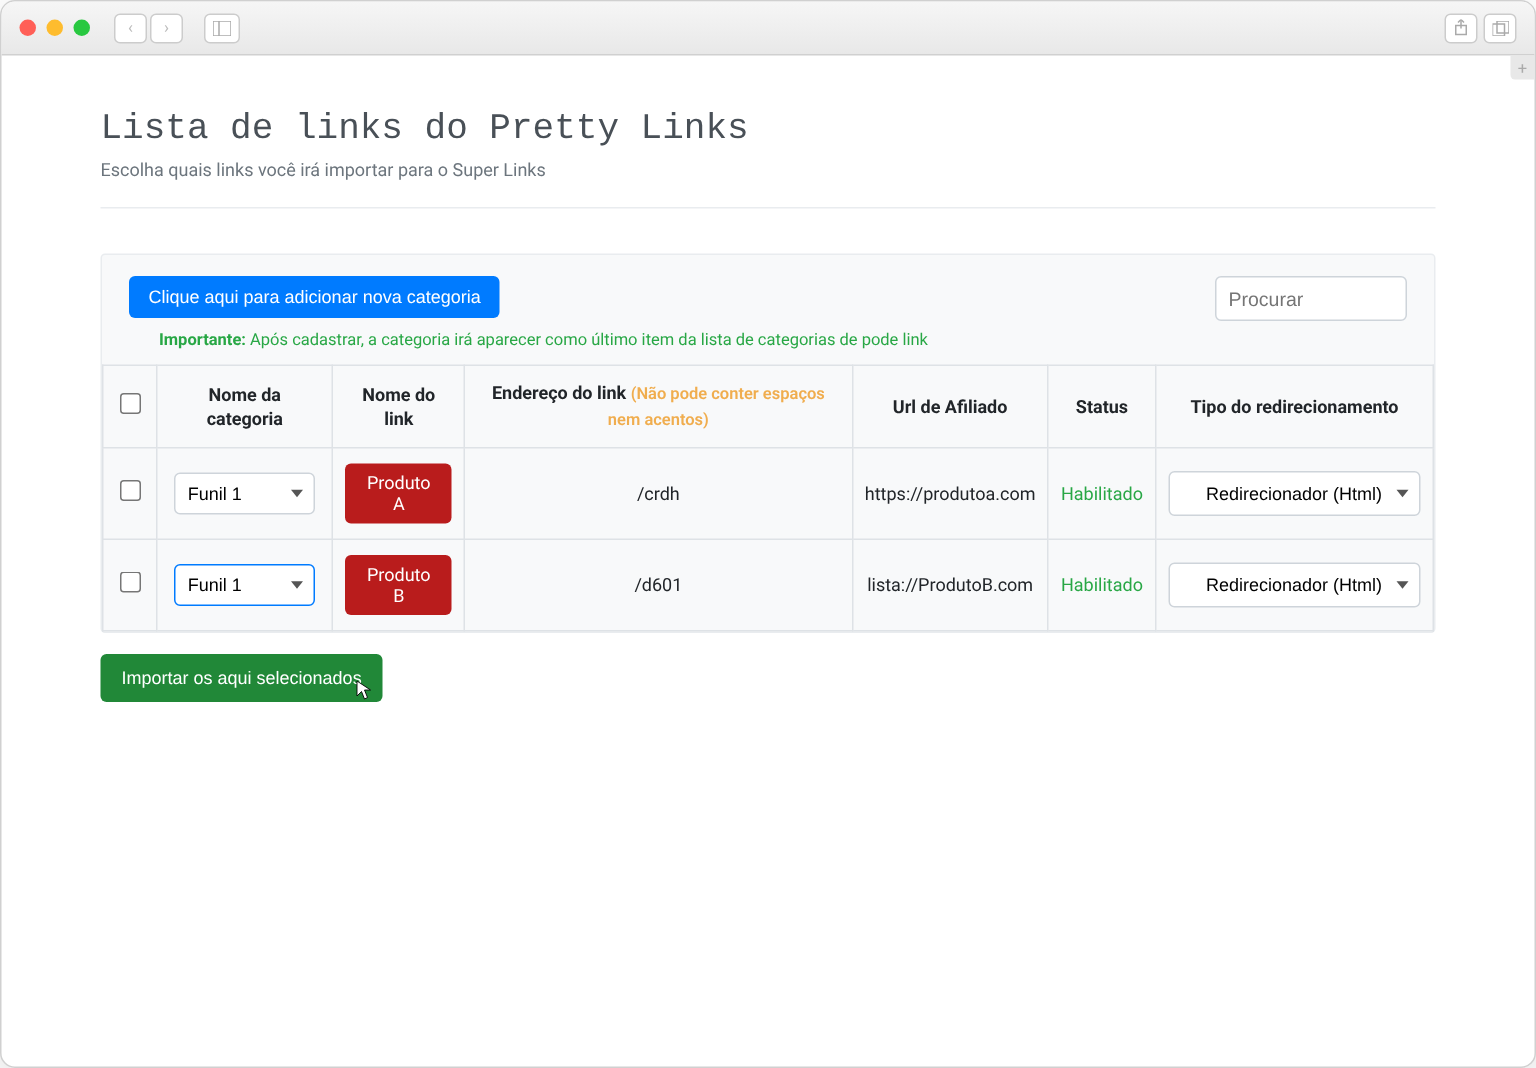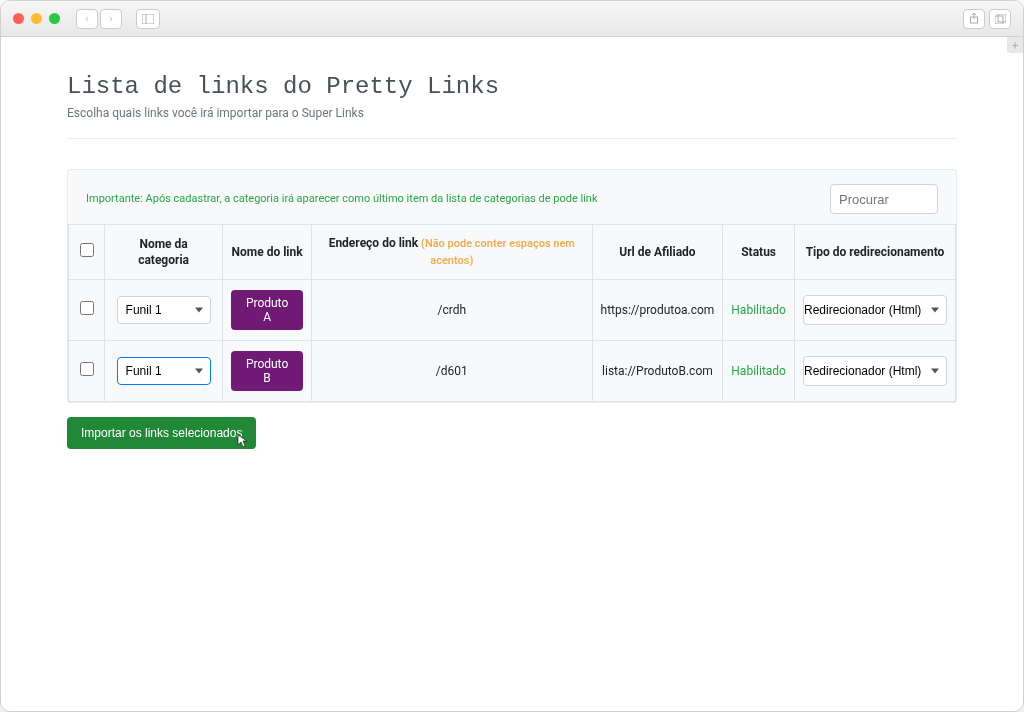--- a/index.html
+++ b/index.html
@@ -17,36 +17,36 @@
 .right-btns{display:flex;gap:4px;margin-left:auto;}
 .content{padding:36px 66px 20px;}
 .page-title{font-size:24px;font-weight:500;color:#495057;margin-bottom:6px;font-family:Liberation Mono, monospace;}
 .page-sub{font-size:12px;color:#6c757d;margin-bottom:18px;}
 .hr{border:none;border-top:1px solid #e9ecef;margin-bottom:30px;}
 .panel{background:#f8f9fa;border:1px solid #e9ecef;border-radius:3px;}
 .panel-top{padding:14px 18px 10px;display:flex;align-items:flex-start;gap:12px;}
 .panel-left{flex:1;}
 .btn-primary{background:#007bff;color:#fff;border:none;border-radius:4px;padding:7px 13px;font-size:12px;cursor:pointer;}
 .note{font-size:11px;margin-top:8px;color:#28a745;}
-.note .lbl{font-weight:400;}
+.note .lbl{font-weight:700;margin-left:20px;}
 .note .txt{color:#28a745;}
 .search-wrap{margin-left:auto;}
-.search-input{height:30px;width:108px;border:1px solid #ced4da;border-radius:4px;padding:12px 8px;font-size:13px;}
+.search-input{height:30px;width:128px;border:1px solid #ced4da;border-radius:4px;padding:12px 8px;font-size:13px;}
 table{width:100%;border-collapse:collapse;font-size:12px;}
 th,td{border:1px solid #dee2e6;padding:10px 8px;text-align:center;vertical-align:middle;}
 th{font-weight:700;background:#f8f9fa;color:#212529;font-size:12px;line-height:1.35;}
 .col-check{width:36px;}
 input[type=checkbox]{width:14px;height:14px;}
 .select{height:28px;border:1px solid #ced4da;border-radius:4px;background:#fff;padding:0 22px 0 8px;font-size:12px;appearance:none;position:relative;}
 .select-wrap{position:relative;display:inline-block;}
 .select-wrap::after{content:"";position:absolute;right:8px;top:50%;width:0;height:0;border-left:4px solid transparent;border-right:4px solid transparent;border-top:5px solid #555;transform:translateY(-50%);pointer-events:none;}
 .select-wrap.active .select{border-color:#007bff;}
-.badge-link{background:#701a75;color:#fff;border:none;border-radius:4px;padding:6px 10px;font-size:12px;cursor:pointer;display:inline-block;}
+.badge-link{background:#b91c1c;color:#fff;border:none;border-radius:4px;padding:6px 10px;font-size:12px;cursor:pointer;display:inline-block;}
 .status-on{color:#28a745;font-size:12px;}
-.redir-select{height:30px;border:1px solid #ced4da;border-radius:4px;background:#fff;padding:0 24px 0 0;font-size:12px;appearance:none;min-width:132px;}
+.redir-select{height:30px;border:1px solid #ced4da;border-radius:4px;background:#fff;padding:0 24px 0 24px;font-size:12px;appearance:none;min-width:132px;}
 .addr-hint{color:#f0ad4e;font-weight:600;font-size:11px;}
 .import-btn{background:#218838;color:#fff;border:none;border-radius:4px;padding:9px 14px;font-size:12px;cursor:pointer;margin-top:14px;position:relative;}
 .cursor{position:absolute;left:170px;top:17px;font-size:12px;color:#fff;pointer-events:none;}
 .plus-tab{position:absolute;right:0;top:36px;width:16px;height:16px;background:#e8e8e8;color:#aaa;font-size:11px;display:flex;align-items:center;justify-content:center;border-bottom-left-radius:3px;}
 </style>
 </head>
 <body>
 
 <div class="browser-window">
   <div class="browser-bar">
@@ -84,20 +84,21 @@
   <div class="plus-tab">+</div>
 
   <div class="content">
     <h1 class="page-title">Lista de links do Pretty Links</h1>
     <p class="page-sub">Escolha quais links você irá importar para o Super Links</p>
     <hr class="hr">
 
     <div class="panel">
       <div class="panel-top">
         <div class="panel-left">
+          <button class="btn-primary">Clique aqui para adicionar nova categoria</button>
           <div class="note">
             <span class="lbl">Importante:</span>
             <span class="txt">Após cadastrar, a categoria irá aparecer como último item da lista de categorias de pode link</span>
           </div>
         </div>
         <div class="search-wrap">
           <input class="search-input" placeholder="Procurar" style="">
         </div>
       </div>
 
@@ -159,21 +160,21 @@
                   <option>Redirecionador (Html)</option>
                 </select>
               </span>
             </td>
           </tr>
         </tbody>
       </table>
     </div>
 
     <button class="import-btn">
-      <span>Importar os links selecionados</span>
+      <span>Importar os aqui selecionados</span>
       <span class="cursor">
         <svg width="12" height="14" viewBox="0 0 12 14">
             <path d="M1 1 L1 11 L4 8 L6 13 L8 12 L6 7 L10 7 Z" fill="#fff" stroke="#000" stroke-width="0.6"></path>
           </svg>
       </span>
     </button>
   </div>
 </div>
 
 </body></html>

